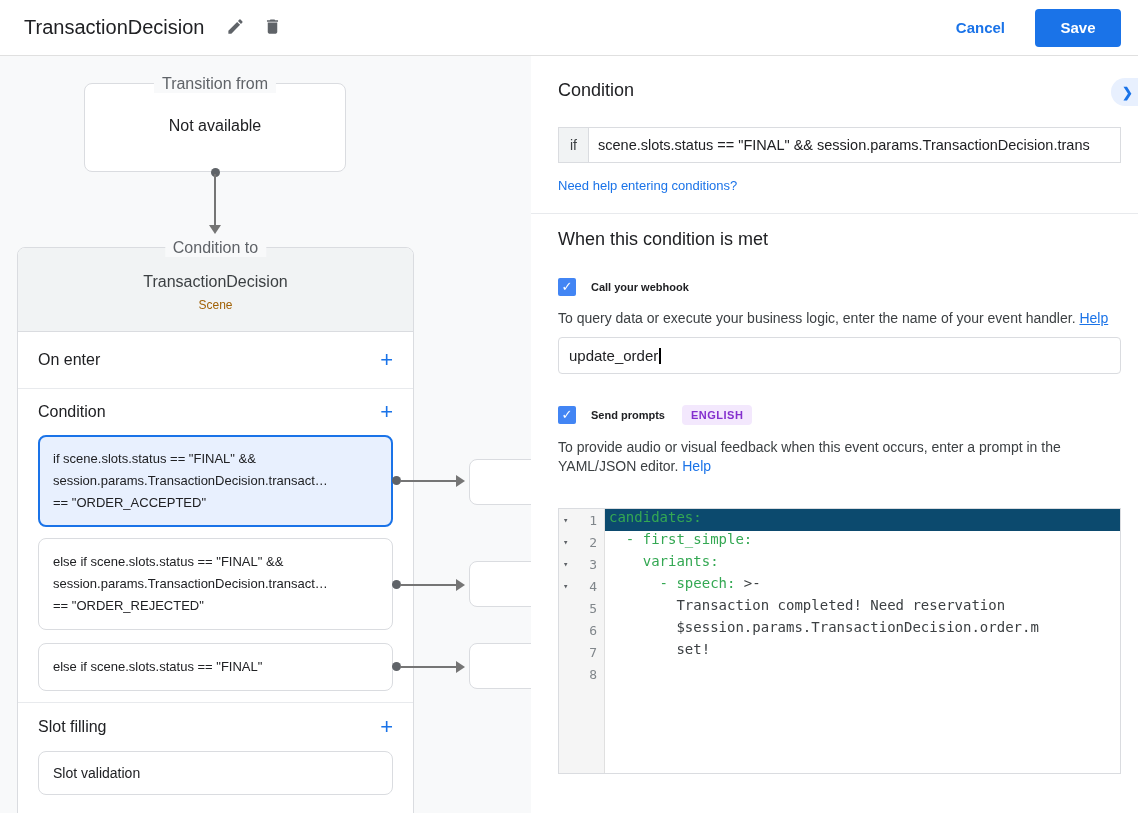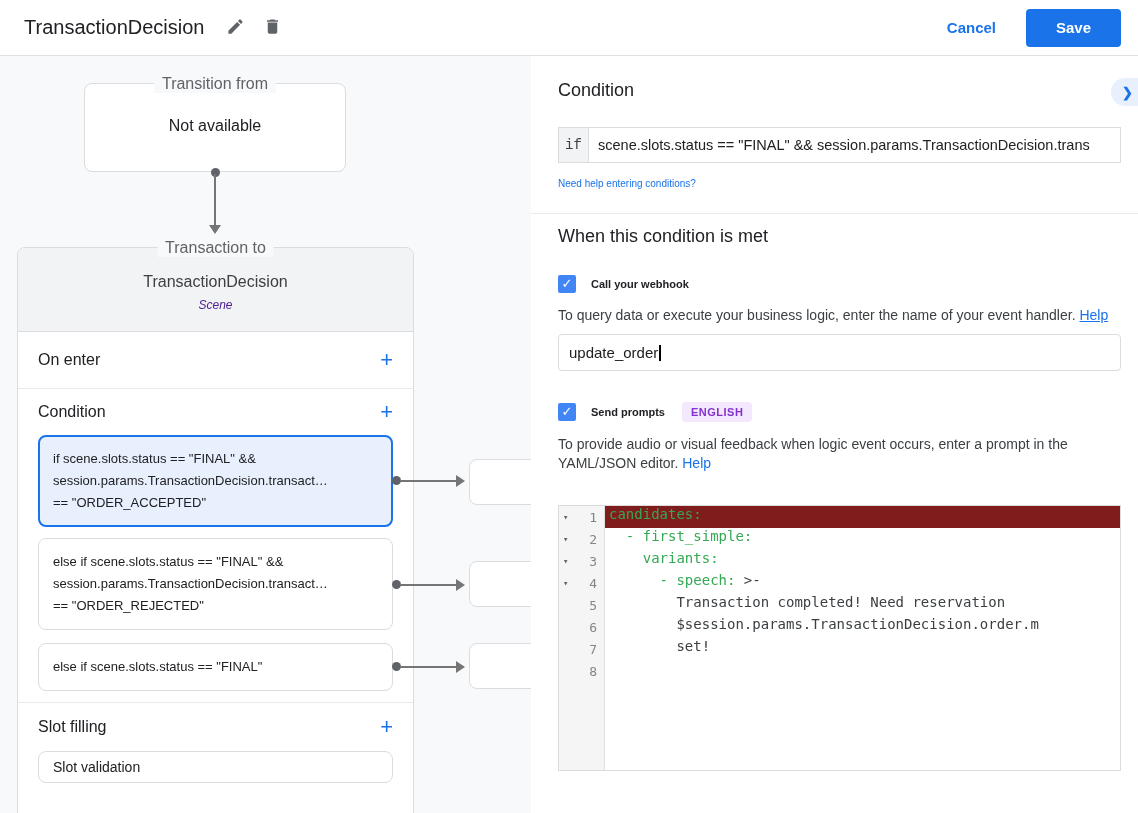--- a/index.html
+++ b/index.html
@@ -19,21 +19,21 @@
   .icon-btn { border: none; background: transparent; cursor: pointer; display: flex; align-items: center; }
   .icon-btn.edit { margin-left: 22px; }
   .icon-btn.del { margin-left: 18px; }
   .topbar .spacer { flex: 1; }
   .cancel-btn {
     background: transparent; border: none; color: #1a73e8; font-size: 15px;
     font-weight: 600; margin-right: 30px; cursor: pointer;
     font-family: "Liberation Sans", sans-serif;
   }
   .save-btn {
-    width: 95px; height: 38px; background: #1a73e8; color: #fff; border: none;
+    width: 86px; height: 38px; background: #1a73e8; color: #fff; border: none;
     border-radius: 4px; font-size: 15px; font-weight: 600; cursor: pointer;
     font-family: "Liberation Sans", sans-serif;
   }
 
   
   .left {
     position: absolute; top: 56px; left: 0; width: 531px; height: 757px;
     background: #f8f9fa; overflow: hidden;
   }
   .legend {
@@ -68,21 +68,21 @@
 
   .tto {
     position: absolute; left: 17px; top: 191px; width: 397px; height: 700px;
     background: #fff; border: 1px solid #dadce0; border-radius: 8px;
   }
   .tto-header {
     height: 84px; background: #f1f3f4; border-bottom: 1px solid #dadce0;
     border-radius: 7px 7px 0 0; text-align: center; padding-top: 25px;
   }
   .tto-title { font-size: 16px; color: #3c4043; }
-  .tto-sub { font-size: 12px; color: #4c1d95; margin-top: 7px; font-style: italic; }
+  .tto-sub { font-size: 12px; color: #a16207; margin-top: 7px; }
 
   .sect-row {
     display: flex; align-items: center; justify-content: space-between;
     padding: 0 20px; font-size: 16px; color: #202124;
   }
   .sect-row.on-enter { height: 57px; border-bottom: 1px solid #e8eaed; }
   .sect-row.cond-label { height: 46px; }
   .sect-row.slot-label { height: 48px; }
   .plus-btn {
     background: transparent; border: none; color: #1a73e8; font-size: 22px;
@@ -92,48 +92,48 @@
     margin: 0 20px 11px 20px; background: #fff; border: 1px solid #dadce0;
     border-radius: 8px; padding: 12px 14px; font-size: 13px; line-height: 22px;
     color: #202124; cursor: pointer;
   }
   .cond-card.selected { background: #e8f0fe; border: 2px solid #1a73e8; padding: 11px 13px; }
   .cond-card.second { margin-bottom: 13px; }
   .cond-line { white-space: nowrap; overflow: hidden; }
   .sect-divider { border-bottom: 1px solid #e8eaed; margin-top: 7px; }
   .slot-card {
     margin: 0 20px; background: #fff; border: 1px solid #dadce0; border-radius: 8px;
-    padding: 7px 14px; font-size: 14px; color: #202124;
+    padding: 13px 14px; font-size: 14px; color: #202124;
   }
 
   
   .right {
     position: absolute; top: 56px; left: 531px; width: 607px; height: 757px;
     background: #fff;
   }
   .rcontent { padding: 0 17px 0 27px; position: relative; }
   .panel-h { font-size: 18px; font-weight: 400; color: #202124; }
   .panel-h.cond { padding-top: 24px; }
   .collapse-btn {
     position: absolute; right: 0; top: 22px; width: 27px; height: 28px;
     background: #e8f0fe; border: none; border-radius: 14px 0 0 14px;
     color: #1a73e8; font-size: 13px; font-weight: 700; cursor: pointer;
     display: flex; align-items: center; justify-content: center; padding-left: 6px;
   }
   .if-row { display: flex; margin-top: 26px; height: 36px; }
   .if-label {
     width: 30px; background: #f1f3f4; border: 1px solid #dadce0; border-right: none;
-    display: flex; align-items: center; justify-content: center; font-size: 14px; color: #3c4043; font-family: Liberation Mono, monospace;
+    display: flex; align-items: center; justify-content: center; font-size: 14px; color: #3c4043;
   }
   .if-input {
     flex: 1; border: 1px solid #dadce0; background: #fff; font-size: 14.5px;
     color: #202124; padding: 0 9px; white-space: nowrap; overflow: hidden;
     display: flex; align-items: center;
   }
-  .help-cond-link { display: inline-block; margin-top: 15px; font-size: 10px; color: #1a73e8; text-decoration: none; cursor: pointer; }
+  .help-cond-link { display: inline-block; margin-top: 15px; font-size: 13px; color: #1a73e8; text-decoration: none; cursor: pointer; }
   .full-divider { position: absolute; left: 0; top: 157px; width: 607px; height: 1px; background: #e8eaed; }
   .panel-h.when { margin-top: 35px; }
   .check-row { display: flex; align-items: center; margin-top: 28px; }
   .check-row.prompts { margin-top: 31px; }
   .checkbox {
     width: 18px; height: 18px; background: #4285f4; border-radius: 2px;
     color: #fff; font-size: 13px; font-weight: 700; line-height: 18px;
     text-align: center; cursor: pointer; flex: none;
   }
   .check-label { margin-left: 15px; font-size: 11px; font-weight: 700; color: #202124; }
@@ -164,21 +164,21 @@
     margin-top: 14px; height: 266px; border: 1px solid #dadce0; display: flex;
     font-family: "DejaVu Sans Mono", "Liberation Mono", monospace; font-size: 14px;
     overflow: hidden;
   }
   .gutter { width: 46px; background: #f5f5f5; border-right: 1px solid #e0e0e0; flex: none; }
   .grow { height: 22px; display: flex; align-items: center; }
   .fold { width: 15px; padding-left: 4px; font-size: 9px; color: #5f6368; cursor: pointer; }
   .lnum { flex: 1; text-align: right; padding-right: 7px; font-size: 13px; color: #80868b; }
   .code { flex: 1; overflow: hidden; cursor: text; }
   .crow { height: 22px; white-space: pre; padding-left: 4px; }
-  .crow.hl { background: #7f1d1d; }
+  .crow.hl { background: #0c4a6e; }
   .ckey { color: #34a853; }
   .crest { color: #3c4043; }
 </style>
 </head>
 <body>
 
 <div class="topbar">
   <span class="title">TransactionDecision</span>
   <button class="icon-btn edit">
     <span>
@@ -204,21 +204,21 @@
   <div class="tfrom">
     <span class="legend">Transition from</span>
     <span class="content">Not available</span>
   </div>
 
   <div class="conn-dot" style="left:211px; top:112px;"></div>
   <div class="vline" style="left:214px; top:118px; height:52px;"></div>
   <div class="arrow-down" style="left:209px; top:169px;"></div>
 
   <div class="tto">
-    <span class="legend">Transaction to</span>
+    <span class="legend">Condition to</span>
     <div class="tto-header">
       <div class="tto-title">TransactionDecision</div>
       <div class="tto-sub">Scene</div>
     </div>
 
     <div class="sect-row on-enter">
       <span>On enter</span>
       <button class="plus-btn">+</button>
     </div>
 
@@ -304,21 +304,21 @@
         <span class="caret"></span>
     </div>
 
     <div class="check-row prompts">
       <span class="checkbox">
         <span>✓</span>
       </span>
       <span class="check-label">Send prompts</span>
       <span class="lang-badge">ENGLISH</span>
     </div>
-    <div class="helper"><span>To provide audio or visual feedback when logic event occurs, enter a prompt in the YAML/JSON editor. </span><a>Help</a></div>
+    <div class="helper"><span>To provide audio or visual feedback when this event occurs, enter a prompt in the YAML/JSON editor. </span><a>Help</a></div>
 
     <div class="tabs">
     </div>
 
     <div class="editor">
       <div class="gutter">
         <div class="grow">
             <span class="fold">▾</span>
             <span class="lnum">1</span>
           </div>

